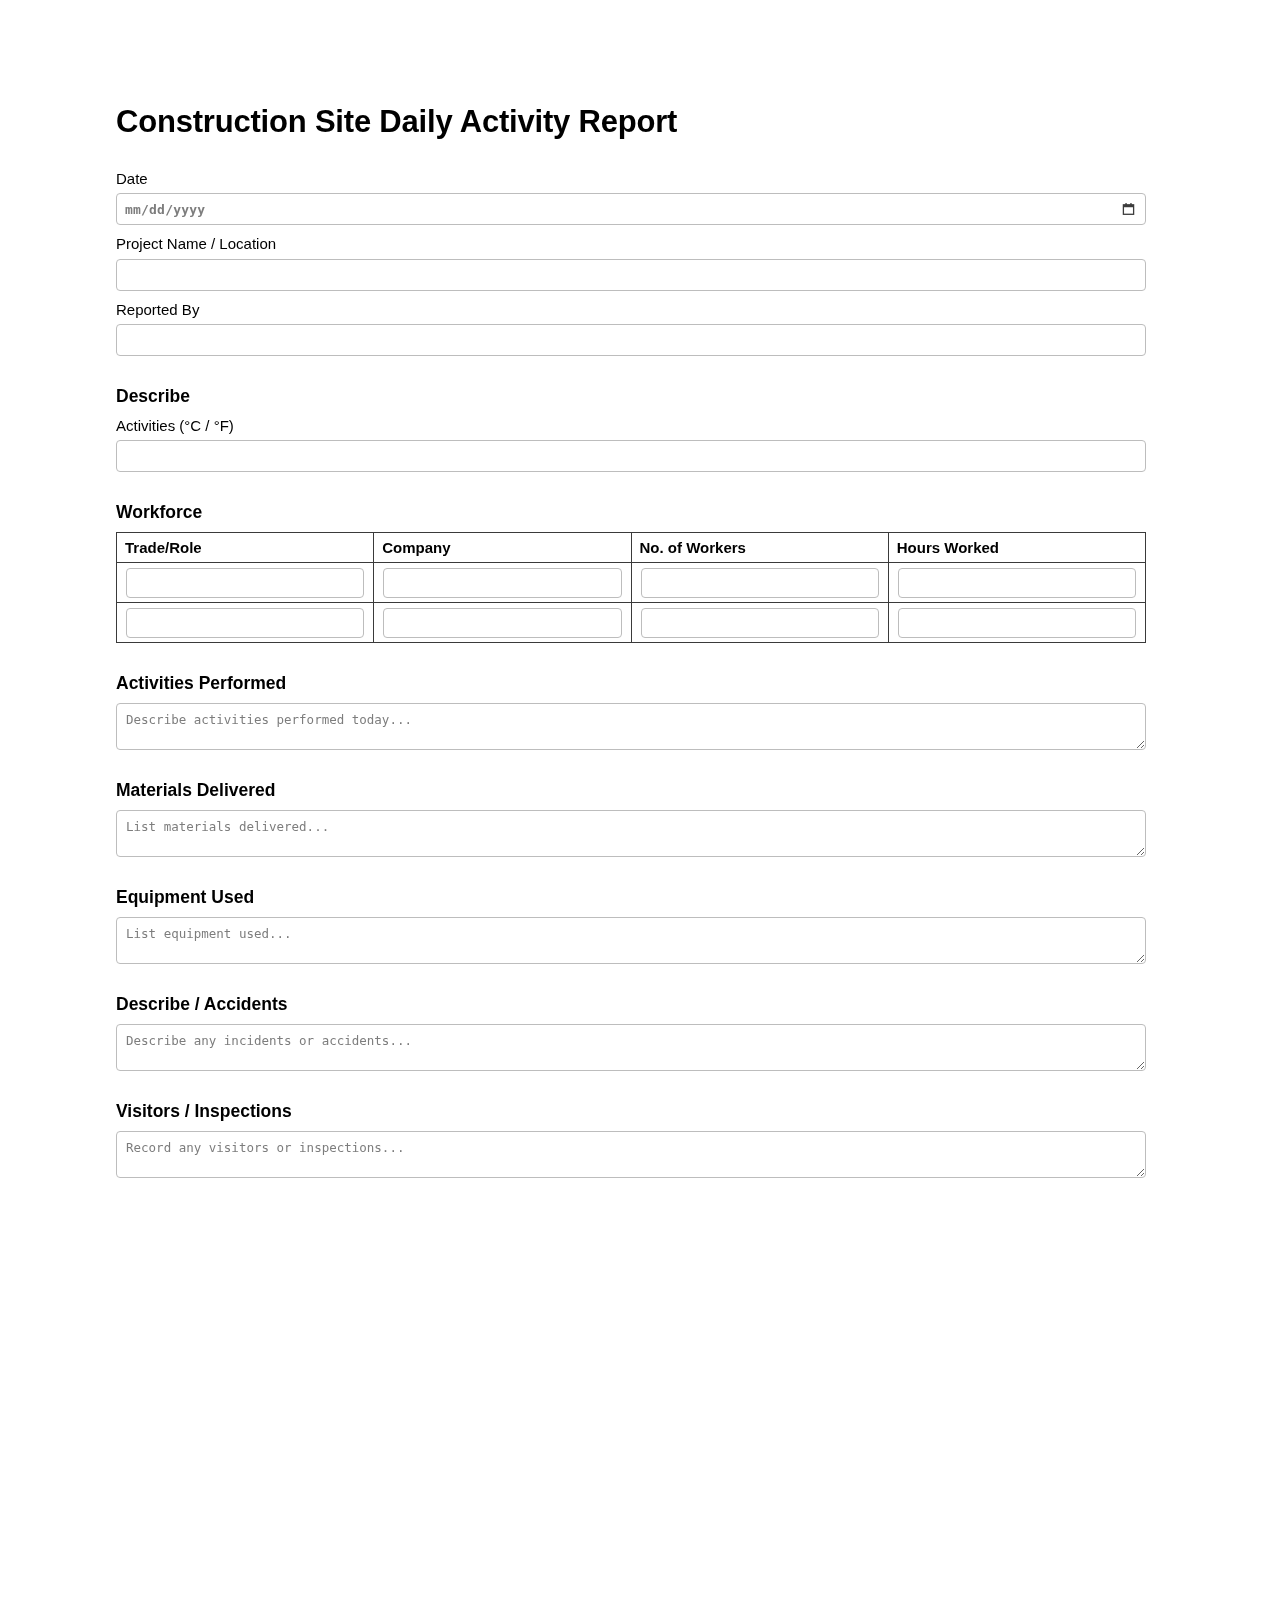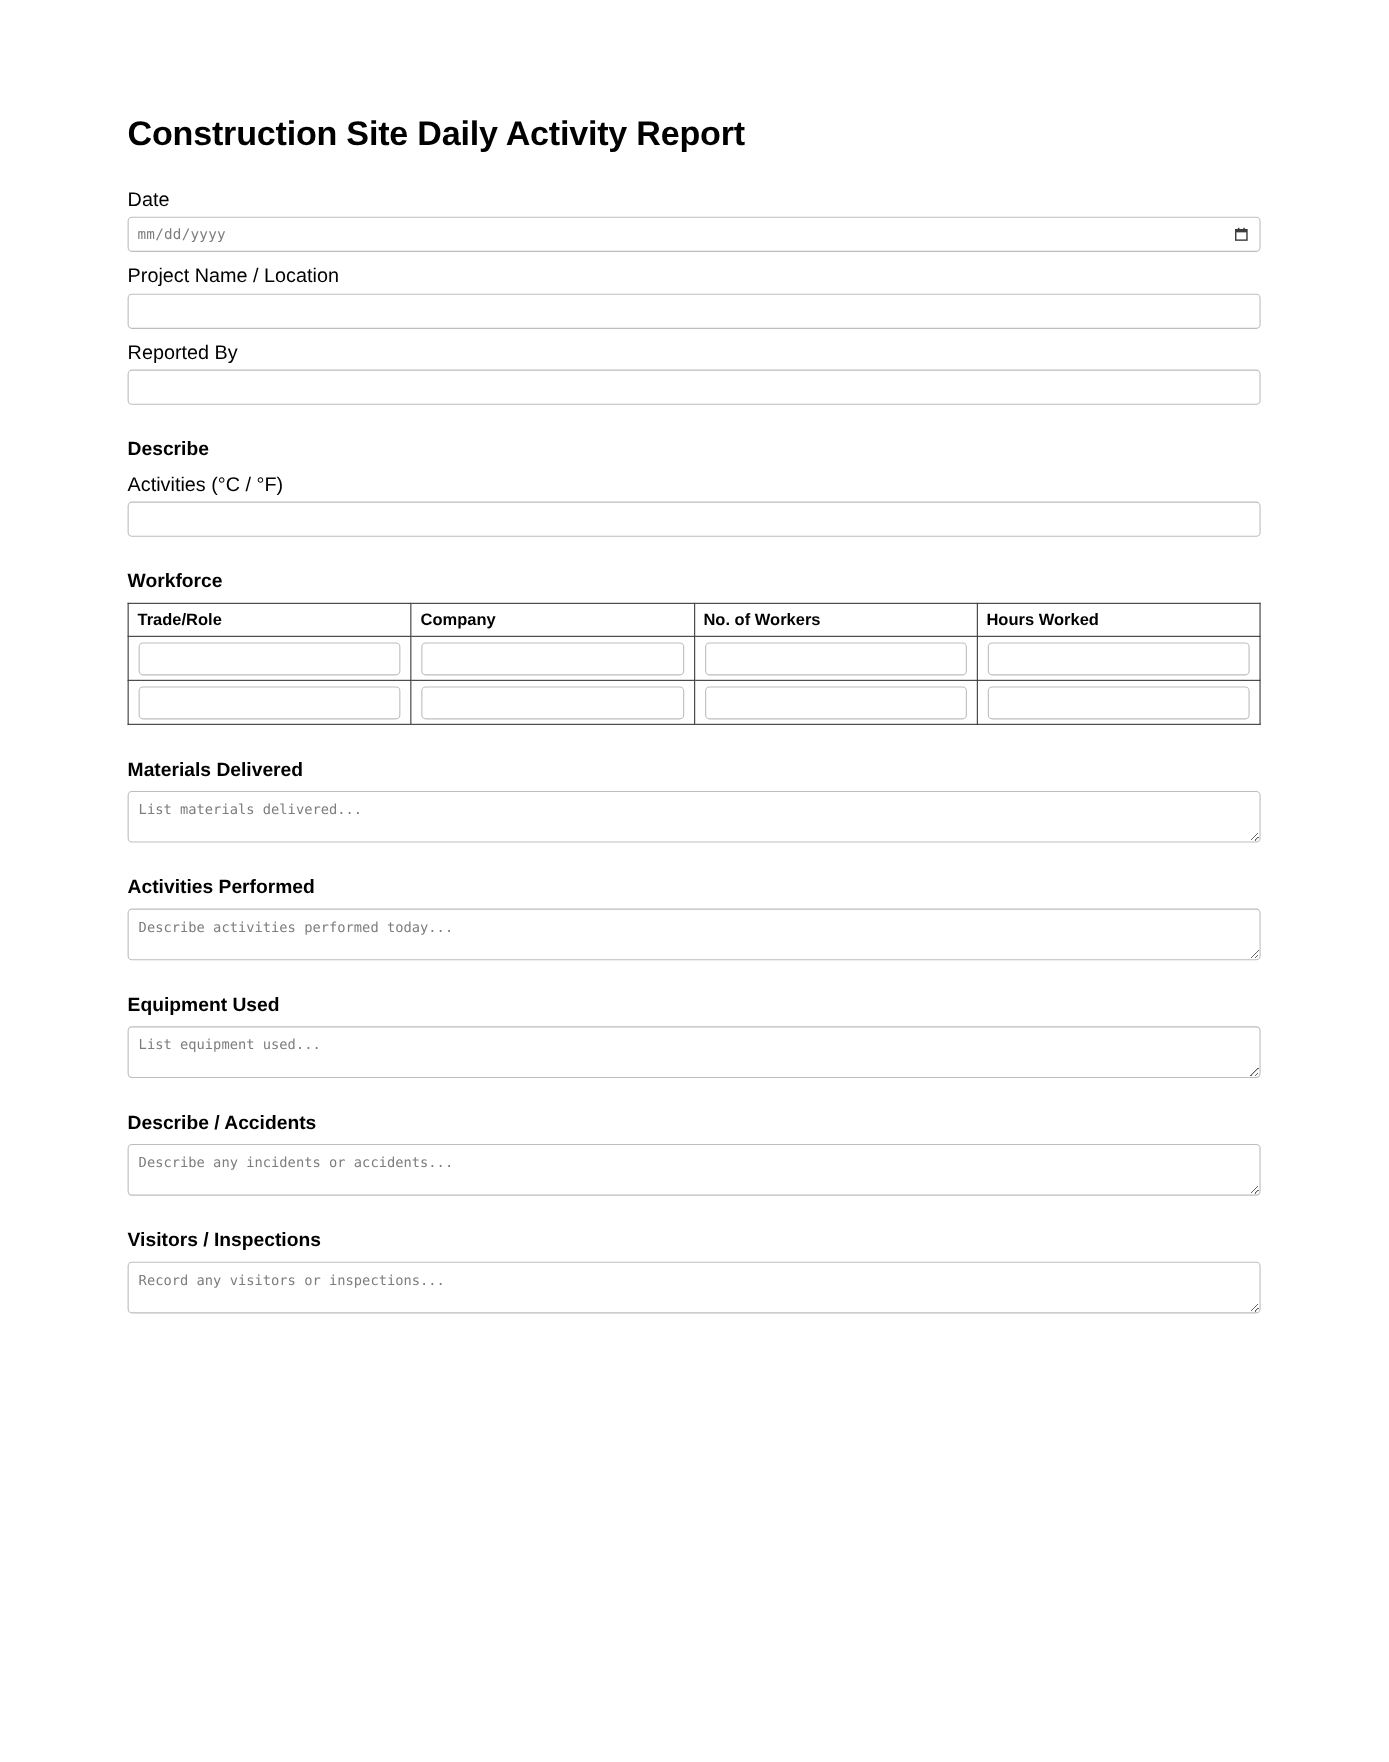--- a/index.html
+++ b/index.html
@@ -27,21 +27,21 @@
     margin: 0 0 30px 0;
     letter-spacing: -0.2px;
   }
   h2.section-heading {
     font-size: 17.5px;
     font-weight: bold;
     margin: 30px 0 9px 0;
     line-height: 1.2;
   }
   .field-label {
-    font-size: 18px;
+    font-size: 15px;
     line-height: 1.35;
     margin: 0 0 4px 0;
     display: block;
   }
   .field-block { margin-bottom: 9px; }
   .text-input {
     box-sizing: border-box;
     display: block;
     width: 1030px;
     height: 32px;
@@ -54,20 +54,21 @@
     padding: 4px 8px;
     outline: none;
   }
   .date-wrap { position: relative; width: 1030px; }
   .date-input {
     font-family: "DejaVu Sans Mono", monospace;
     font-size: 13px;
     letter-spacing: 0.2px;
     color: #303030;
     padding-right: 34px;
+    font-weight: bold;
   }
   .date-picker-icon {
     position: absolute;
     right: 11px;
     top: 50%;
     transform: translateY(-50%);
     width: 13px;
     height: 13px;
     pointer-events: auto;
   }
@@ -188,30 +189,30 @@
       <tr>
         <td><input class="cell-input" type="text" style=""></td>
         <td><input class="cell-input" type="text" style=""></td>
         <td><input class="cell-input" type="text" style=""></td>
         <td><input class="cell-input" type="text" style=""></td>
       </tr>
     </tbody>
   </table>
 
   <div class="section-block">
+    <h2 class="section-heading">Activities Performed</h2>
+    <textarea class="notes-area" placeholder="Describe activities performed today..." style=""></textarea>
+  </div>
+
+  <div class="section-block">
     <h2 class="section-heading">Materials Delivered</h2>
     <textarea class="notes-area" placeholder="List materials delivered..." style=""></textarea>
   </div>
 
   <div class="section-block">
-    <h2 class="section-heading">Activities Performed</h2>
-    <textarea class="notes-area" placeholder="Describe activities performed today..." style=""></textarea>
-  </div>
-
-  <div class="section-block">
     <h2 class="section-heading">Equipment Used</h2>
     <textarea class="notes-area" placeholder="List equipment used..." style=""></textarea>
   </div>
 
   <div class="section-block">
     <h2 class="section-heading">Describe / Accidents</h2>
     <textarea class="notes-area" placeholder="Describe any incidents or accidents..." style=""></textarea>
   </div>
 
   <div class="section-block">

